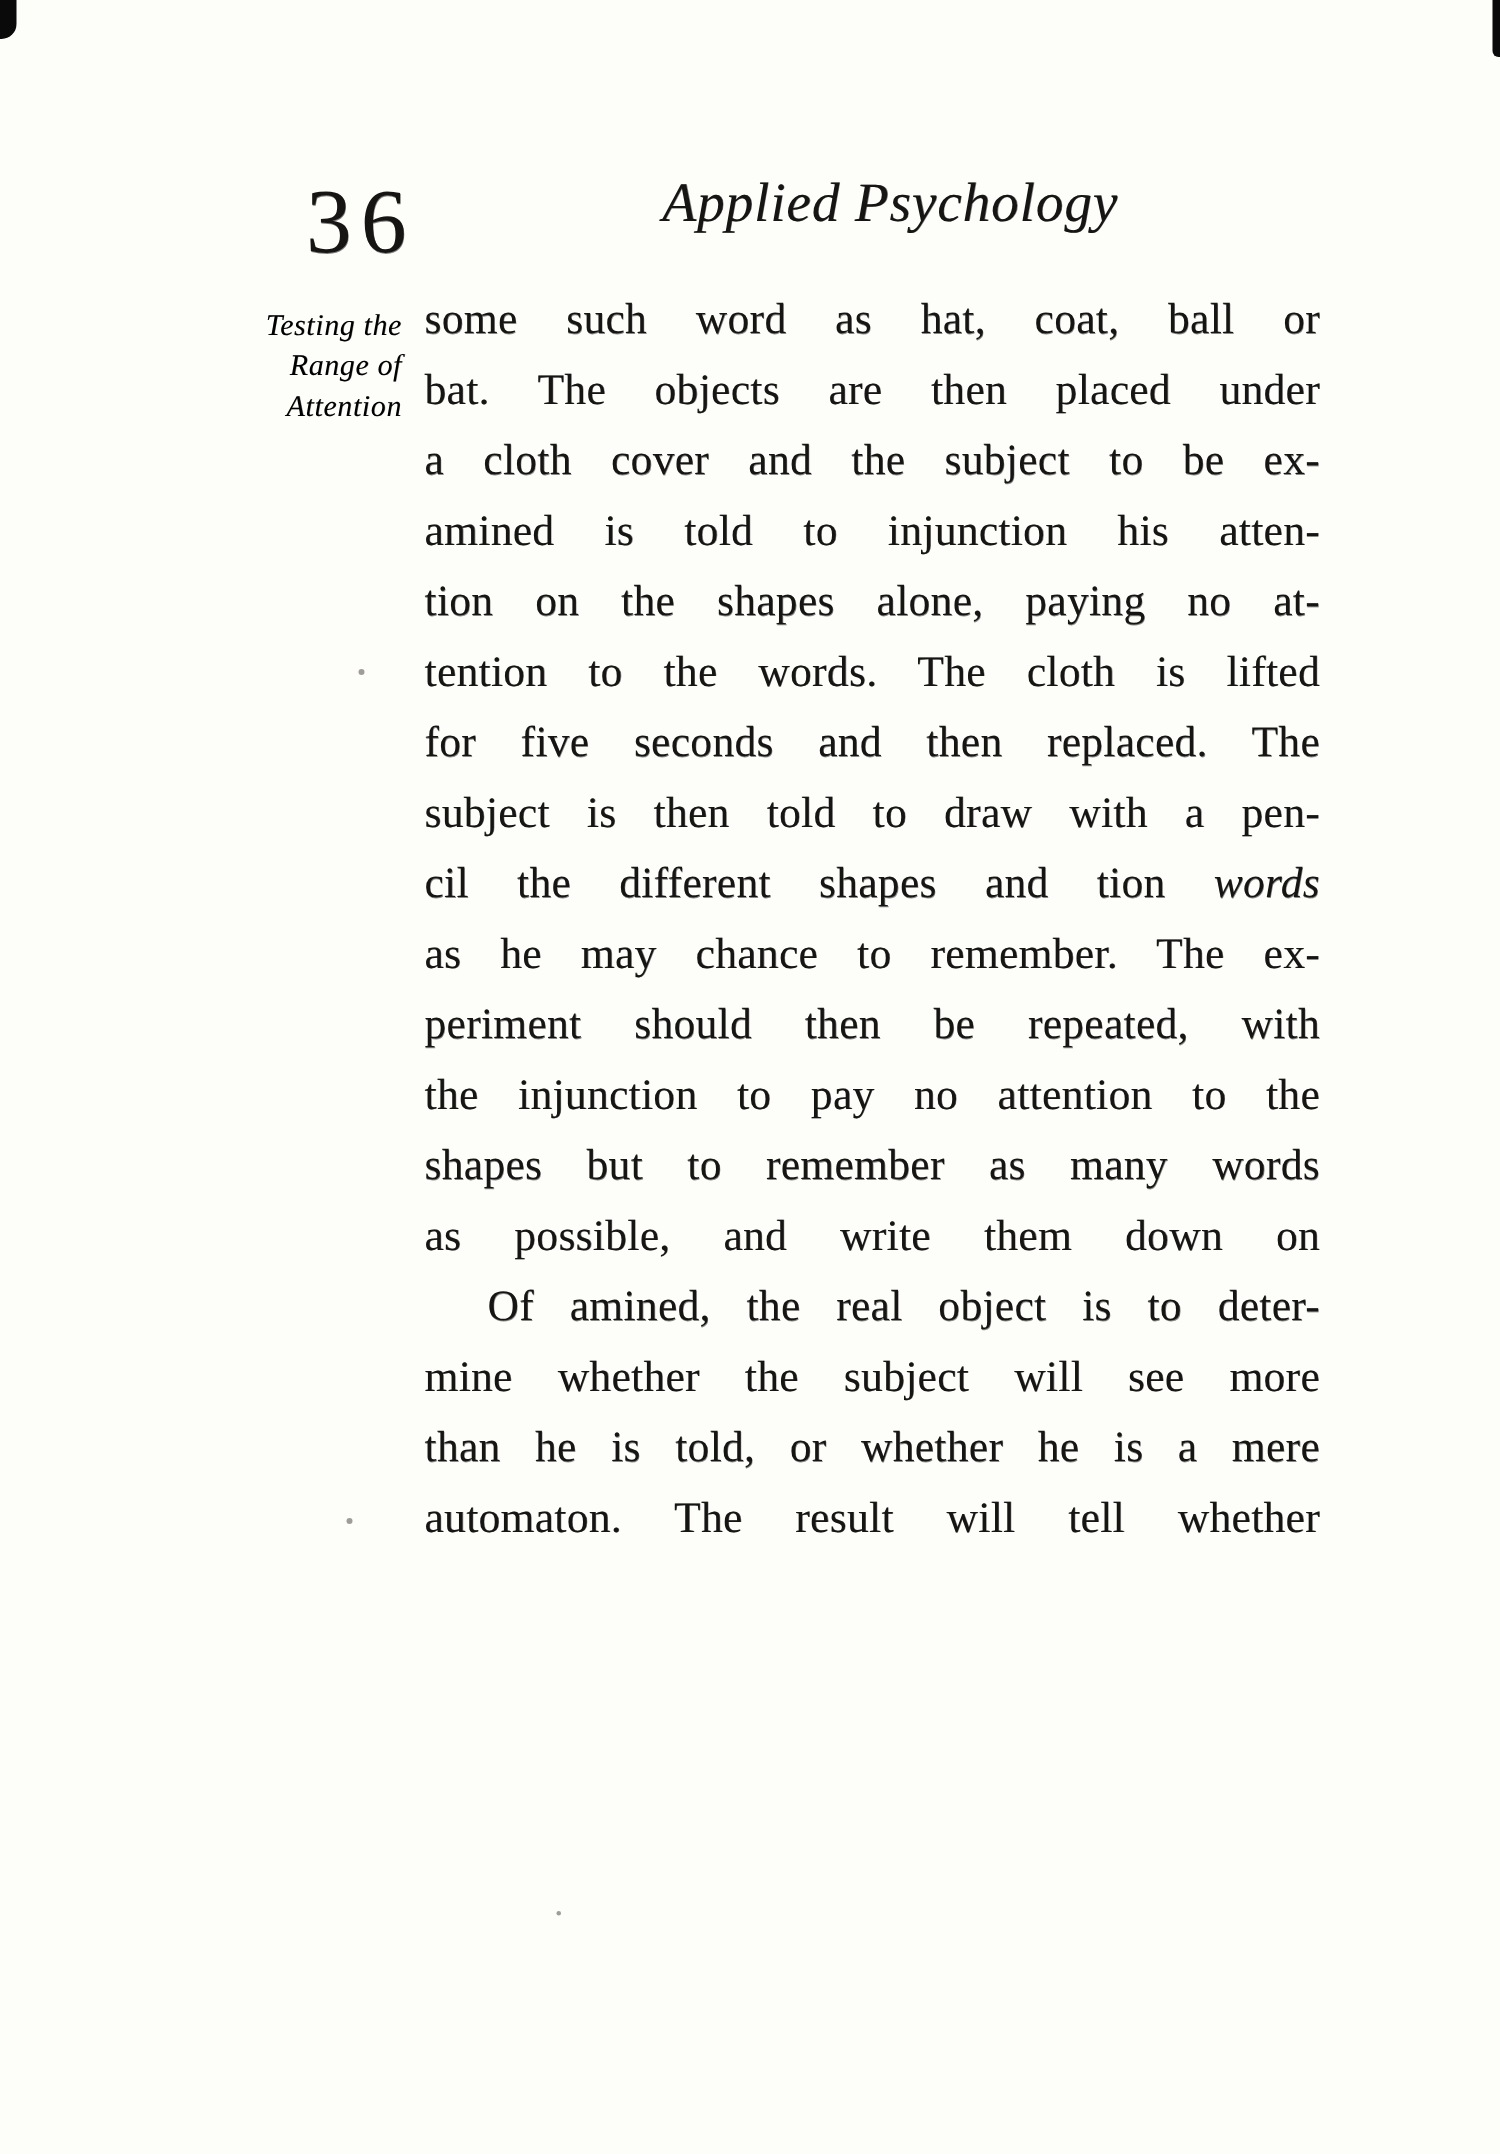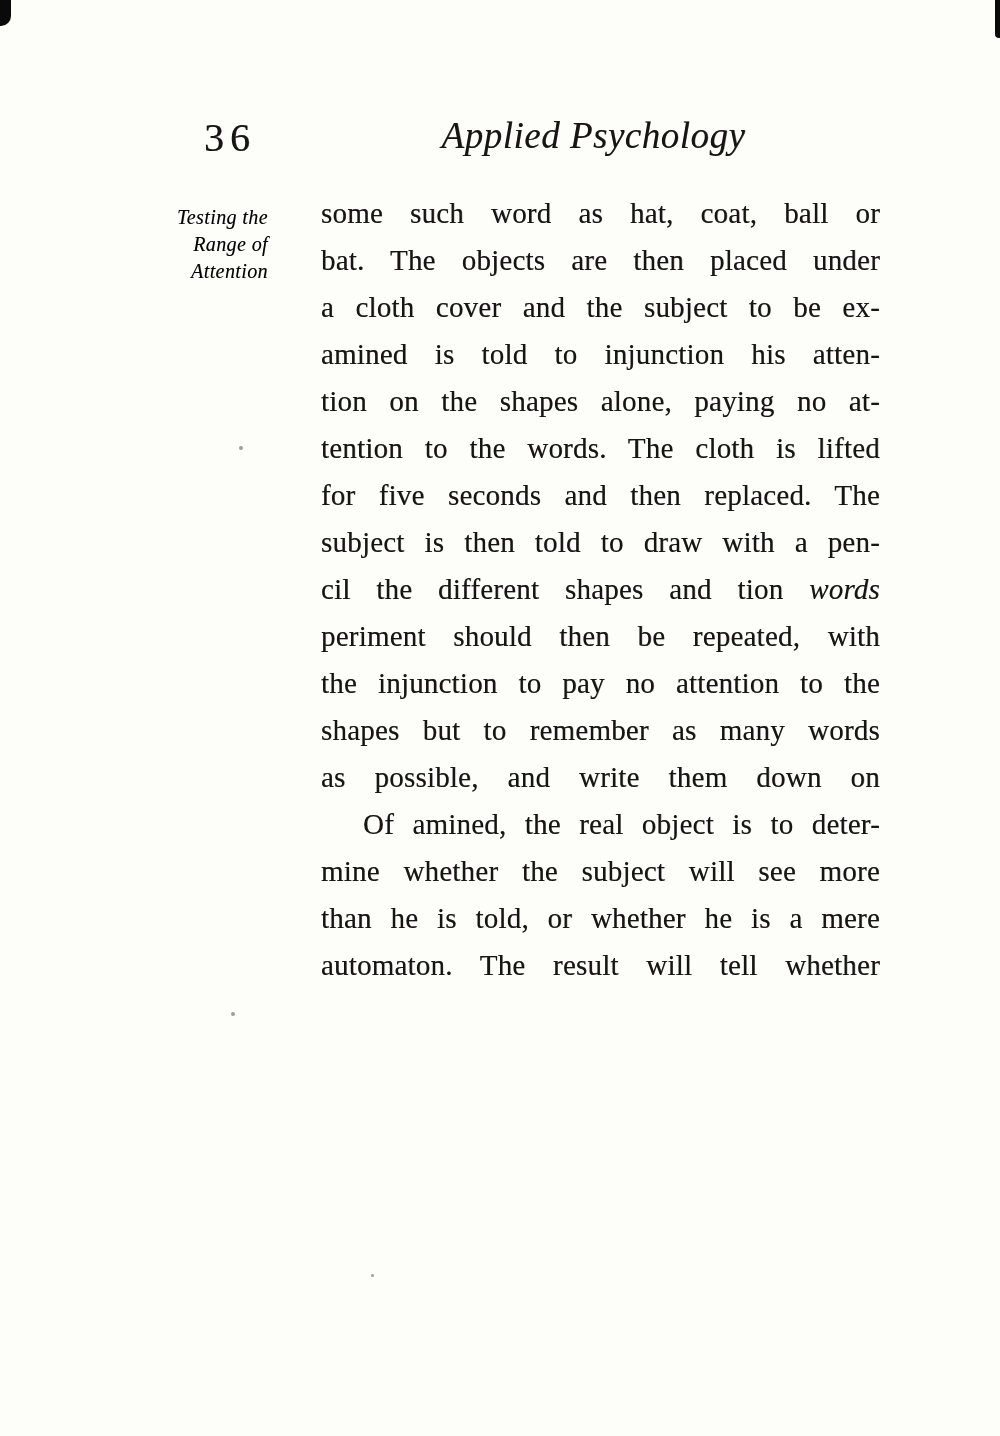--- a/index.html
+++ b/index.html
@@ -15,21 +15,21 @@
     height: 1436px;
     background: #fdfdfa;
     color: #161514;
     overflow: hidden;
   }
   
   .page-number {
     position: absolute;
     left: 204px;
     top: 114px;
-    font-size: 40px;
+    font-size: 61px;
     letter-spacing: 6px;
     text-shadow: 0.4px 0.4px 0 rgba(20,20,20,.55);
   }
   .running-head {
     position: absolute;
     left: 283px;
     top: 102px;
     width: 597px;
     margin: 12px;
     text-align: center;
@@ -60,21 +60,20 @@
     top: 190px;
     width: 597px;
     font-size: 29px;
     line-height: 47px;
     letter-spacing: 0.2px;
     text-shadow: 0.35px 0.35px 0 rgba(20,20,20,.5);
   }
   .line {
     text-align: justify;
     text-align-last: justify;
-    margin-left: 38px;
   }
   .line.indent { padding-left: 42px; }
   .it { font-style: italic; }
   
   .artifact { position: absolute; background: #0a0a0a; }
   .artifact.tl { left: 0; top: 0; width: 11px; height: 26px; border-bottom-right-radius: 10px; }
   .artifact.tr { right: 0; top: 0; width: 5px; height: 38px; border-bottom-left-radius: 4px; }
   .speck {
     position: absolute;
     width: 4px; height: 4px;
@@ -105,20 +104,21 @@
       <div class="para">
         <div class="line"><span>some such word as hat, coat, ball or</span></div>
         <div class="line"><span>bat. The objects are then placed under</span></div>
         <div class="line"><span>a cloth cover and the subject to be ex-</span></div>
         <div class="line"><span>amined is told to injunction his atten-</span></div>
         <div class="line"><span>tion on the shapes alone, paying no at-</span></div>
         <div class="line"><span>tention to the words. The cloth is lifted</span></div>
         <div class="line"><span>for five seconds and then replaced. The</span></div>
         <div class="line"><span>subject is then told to draw with a pen-</span></div>
         <div class="line"><span>cil the different shapes and tion </span><span class="it">words</span></div>
+        <div class="line"><span>as he may chance to remember. The ex-</span></div>
         <div class="line"><span>periment should then be repeated, with</span></div>
         <div class="line"><span>the injunction to pay no attention to the</span></div>
         <div class="line"><span>shapes but to remember as many words</span></div>
         <div class="line"><span>as possible, and write them down on</span></div>
       </div>
       <div class="para">
         <div class="line indent"><span>Of amined, the real object is to deter-</span></div>
         <div class="line"><span>mine whether the subject will see more</span></div>
         <div class="line"><span>than he is told, or whether he is a mere</span></div>
         <div class="line"><span>automaton. The result will tell whether</span></div>

